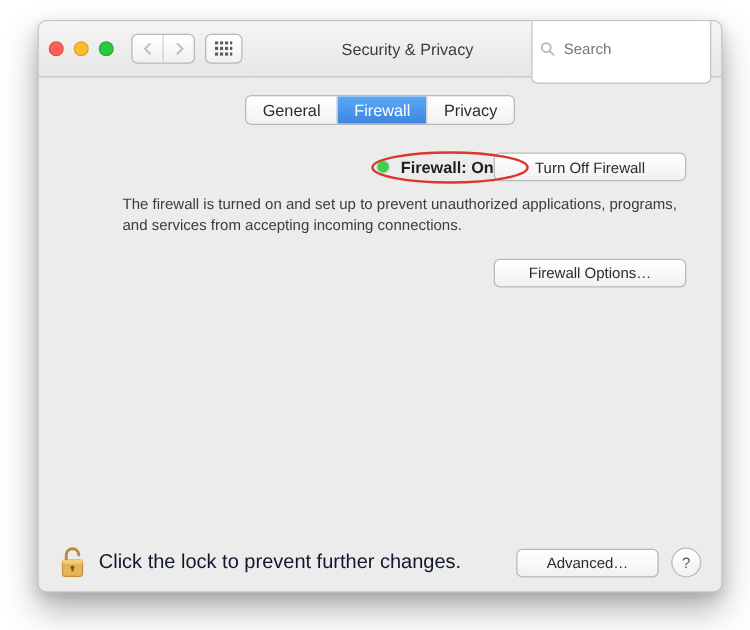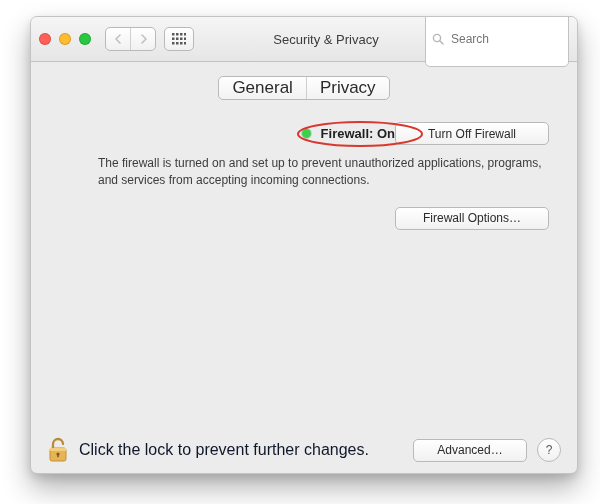--- a/index.html
+++ b/index.html
@@ -127,21 +127,21 @@
   .tabgroup {
     display:flex;
     border:1px solid #b9b9b9;
     border-radius:5px;
     overflow:hidden;
     background:linear-gradient(#ffffff,#f2f2f2);
     height:22px;
   }
   .tab {
     padding:0 13px;
-    font-size:17px;
+    font-size:13px;
     display:flex;
     align-items:center;
     color:#2b2b2b;
     cursor:default;
   }
   .tab + .tab { border-left:1px solid #cfcfcf; }
   .tab.active {
     background:linear-gradient(#5aa8f6,#3e86e0);
     color:#fff;
   }
@@ -287,20 +287,23 @@
         </svg>
         <input type="text" placeholder="Search" style="">
       </div>
     </div>
 
     <div class="tabs">
       <div class="tabgroup">
         <div class="tab">
             <span>General</span>
           </div>
+        <div class="tab active">
+            <span>Firewall</span>
+          </div>
         <div class="tab">
             <span>Privacy</span>
           </div>
       </div>
     </div>
 
     <div class="content">
 
       <div class="statusrow">
         <div class="statusleft">

